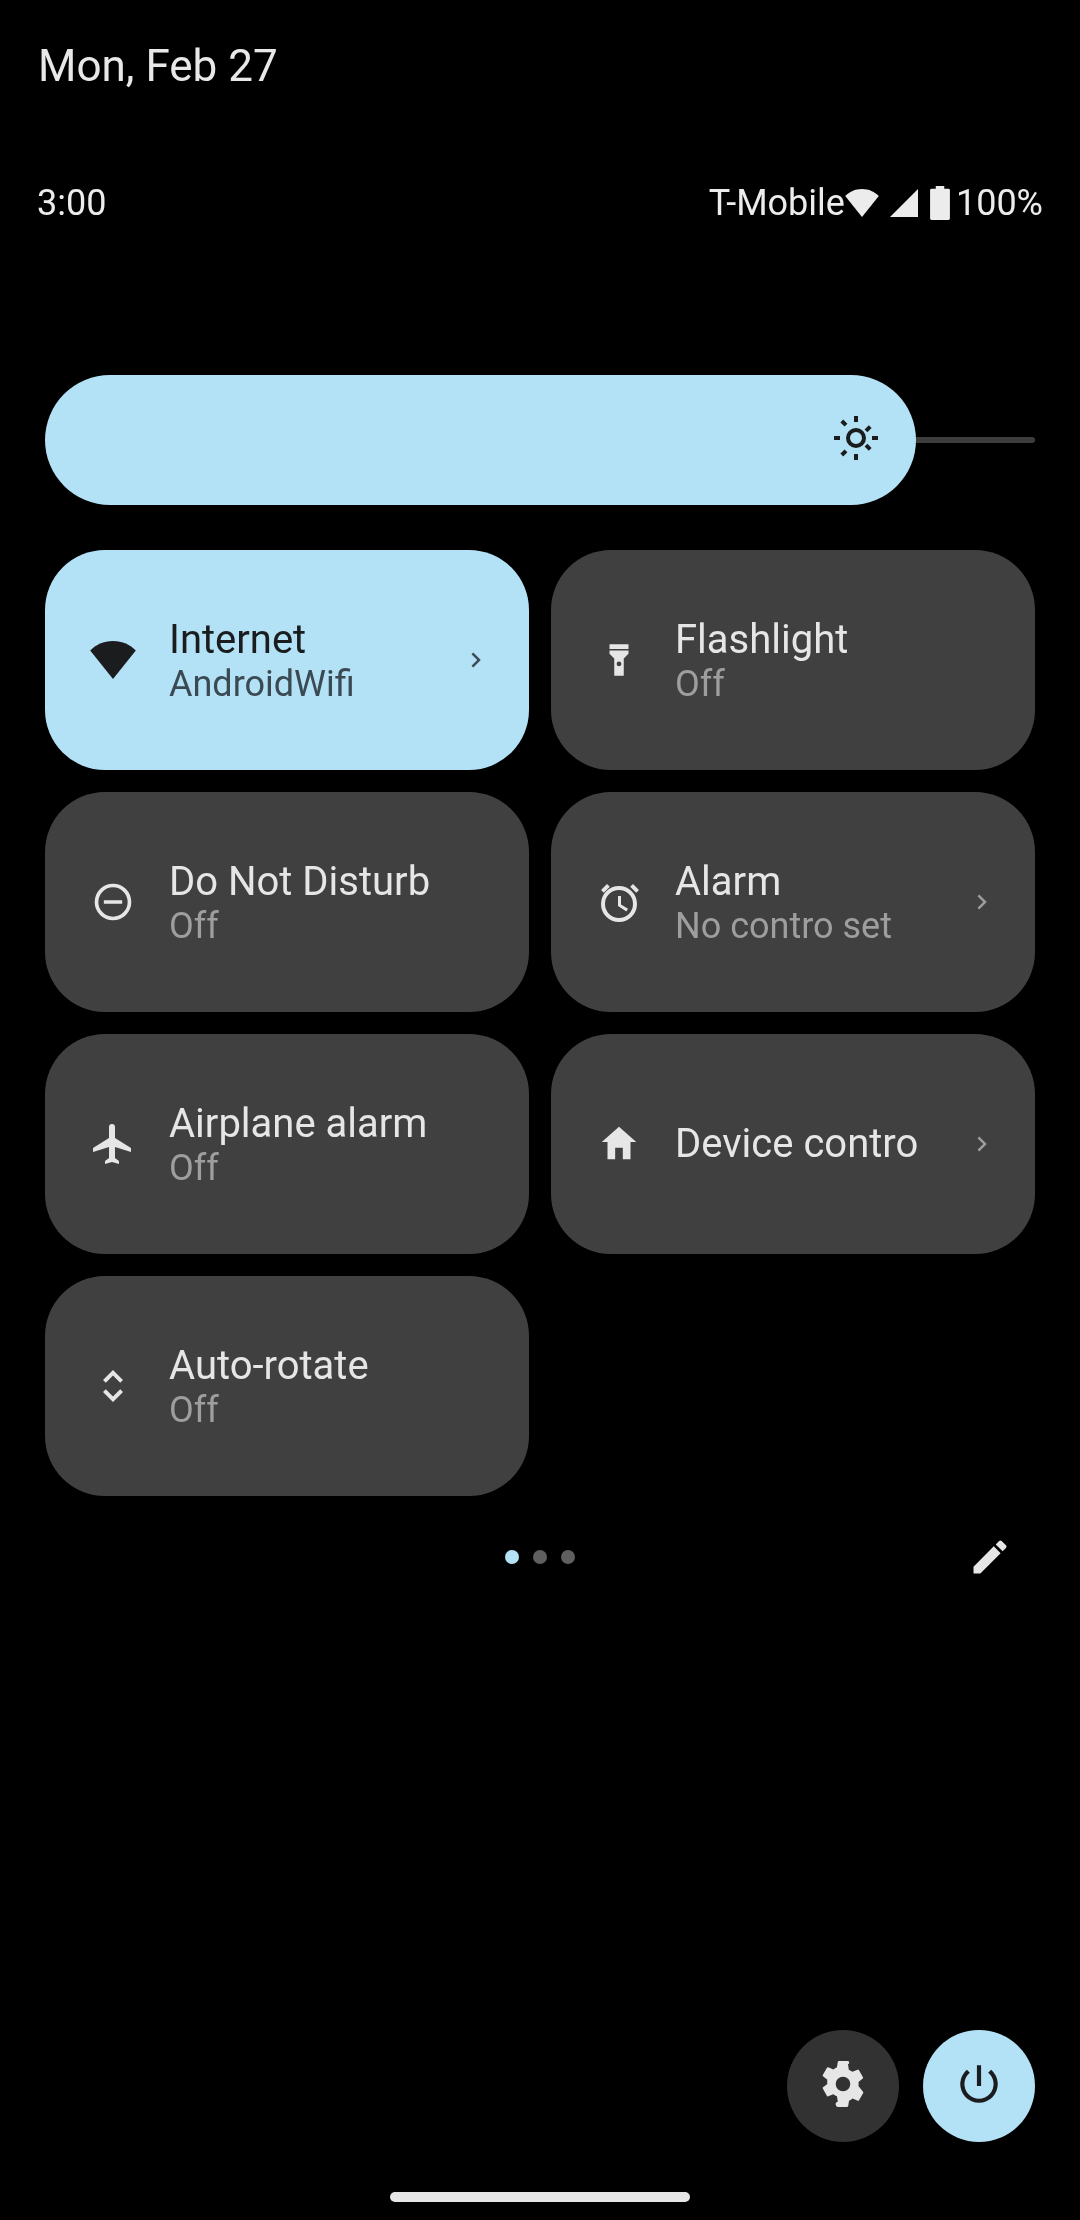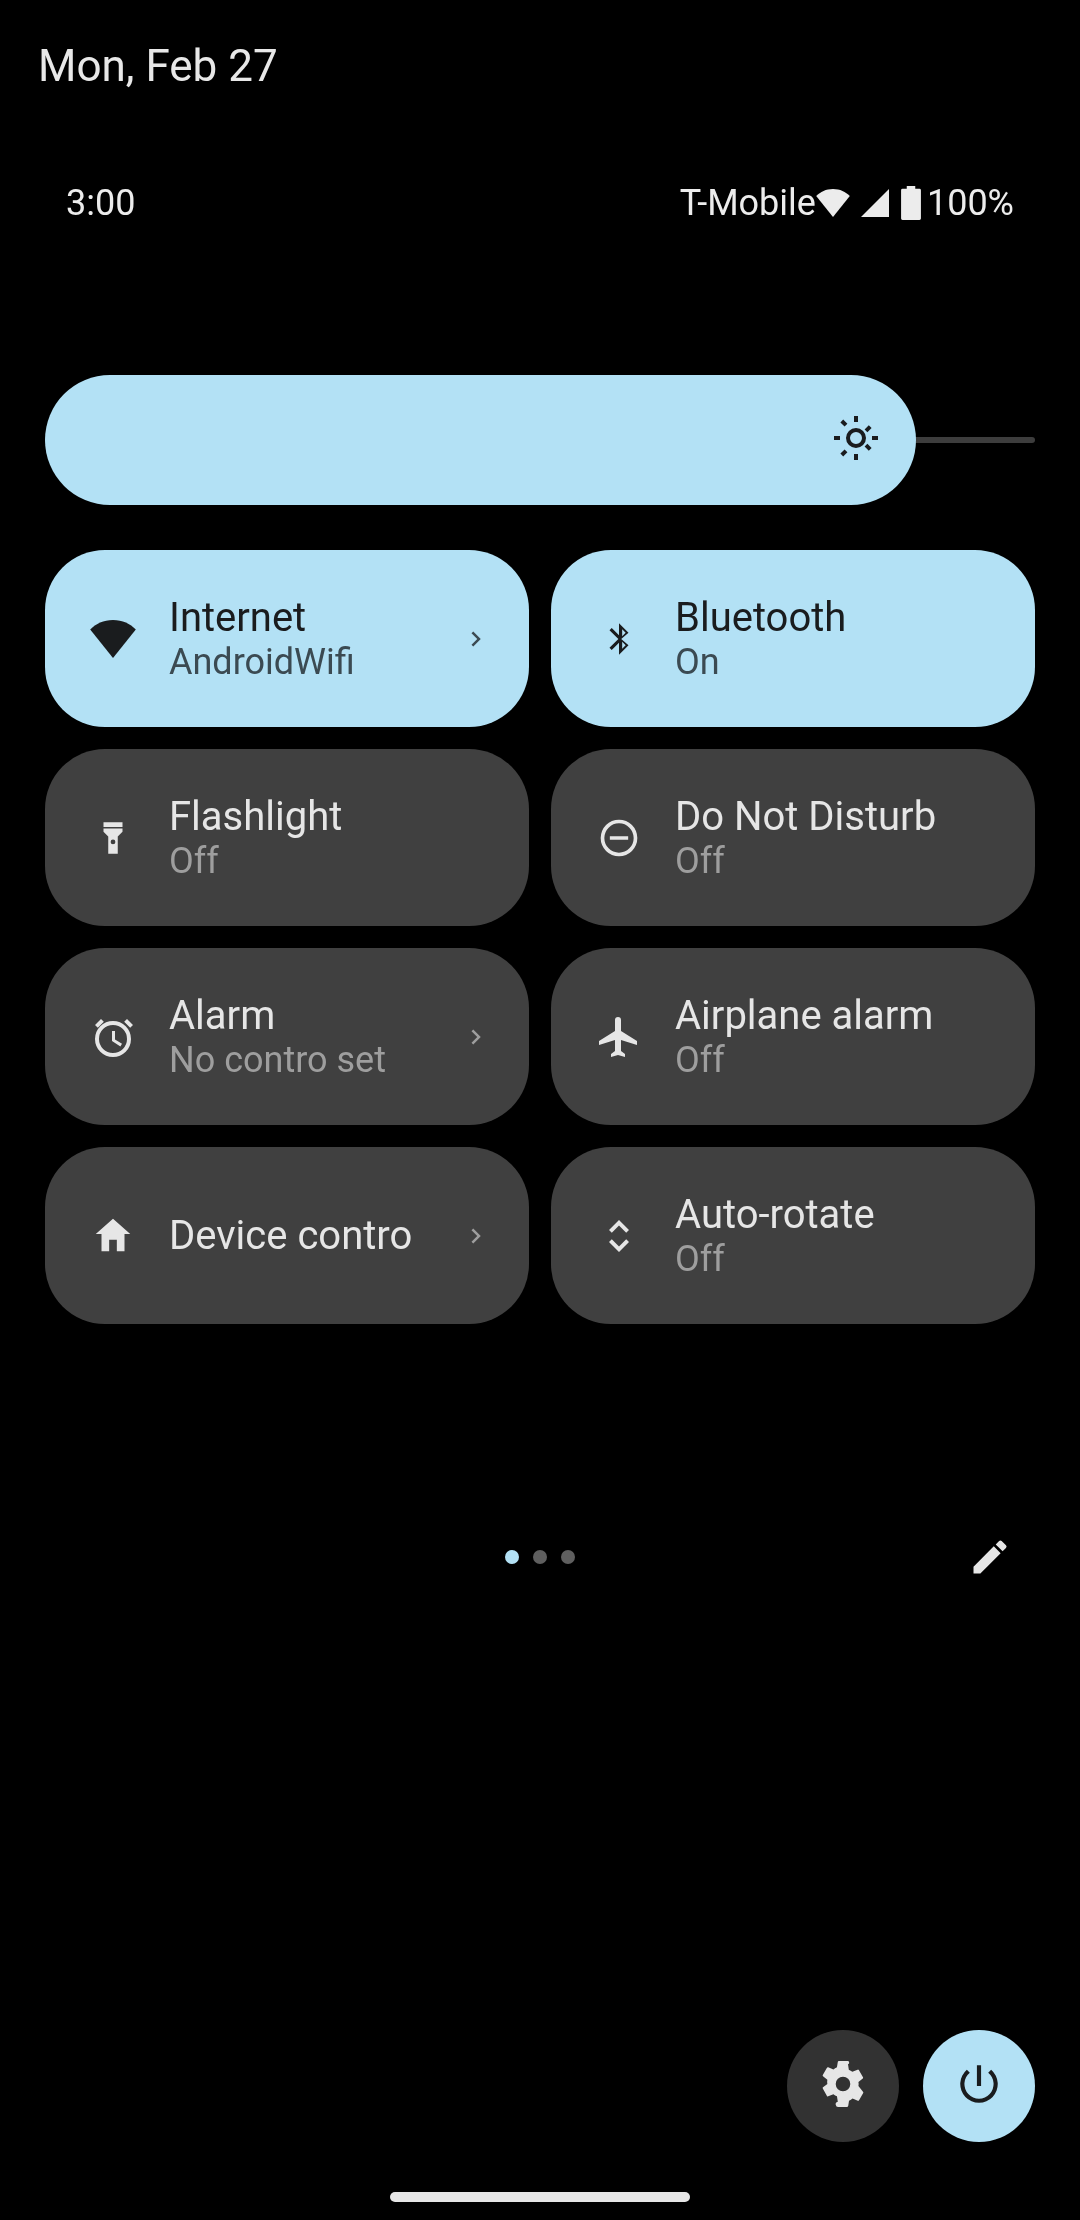--- a/index.html
+++ b/index.html
@@ -19,21 +19,21 @@
     font-weight: 400;
     color: #e8e8e8;
   }
 
   .statusbar {
     position: absolute;
     top: 178px; left: 0; right: 0;
     height: 50px;
     display: flex;
     align-items: center;
-    padding: 0 66px;
+    padding: 0 37px;
     font-size: 36px;
     color: #ececec;
   }
   .sb-spacer { flex: 1; }
   .sb-carrier { }
   .sb-icon { display:inline-flex; align-items:center; margin-right: 10px;}
   .sb-battery { display:inline-flex; align-items:center;}
   .sb-pct { margin-left:5px; }
 
   .brightness {
@@ -61,21 +61,21 @@
   .bright-fill svg { color:#1a1c1e; }
 
   .tiles {
     position:absolute;
     top: 550px; left:45px; right:45px;
     display:grid;
     grid-template-columns: 1fr 1fr;
     gap: 22px;
   }
   .tile {
-    height: 177px;
+    height: 220px;
     border-radius: 60px;
     display:flex; align-items:center;
     padding: 0 30px 0 34px;
     position:relative;
   }
   .tile-off { background:#404040; }
   .tile-on  { background:#b3e1f5; }
   .tile-icon {
     width: 68px; height:68px;
     display:flex; align-items:center; justify-content:center;
@@ -190,31 +190,20 @@
       <div class="tile-labels">
         <div class="tile-title">Internet</div>
         <div class="tile-sub">AndroidWifi</div>
       </div>
       <span class="chev">
         <svg width="30" height="30" viewBox="0 0 24 24">
           <path fill="currentColor" d="M9 6l6 6-6 6-1.4-1.4L12.2 12 7.6 7.4 9 6z"></path>
         </svg>
       </span>
     </div>
-    <div class="tile tile-on">
-      <span class="tile-icon">
-        <svg width="38" height="50" viewBox="0 0 24 24">
-          <path fill="currentColor" d="M12 2v7.6L7.4 5 6 6.4 11.6 12 6 17.6 7.4 19l4.6-4.6V22l6-6-4.6-4 4.6-4-6-6zm2 3.8L16.2 8 14 10.2V5.8zm0 8L16.2 16 14 18.2v-4.4z"></path>
-        </svg>
-      </span>
-      <div class="tile-labels">
-        <div class="tile-title">Bluetooth</div>
-        <div class="tile-sub">On</div>
-      </div>
-    </div>
     <div class="tile tile-off">
       <span class="tile-icon">
         <svg width="38" height="50" viewBox="0 0 24 24">
           <path fill="currentColor" d="M6 2h12v3H6V2zm0 4h12v2l-3 3v11h-6V11L6 8V6zm6 7a1.5 1.5 0 1 0 0 3 1.5 1.5 0 0 0 0-3z"></path>
         </svg>
       </span>
       <div class="tile-labels">
         <div class="tile-title">Flashlight</div>
         <div class="tile-sub">Off</div>
       </div>

